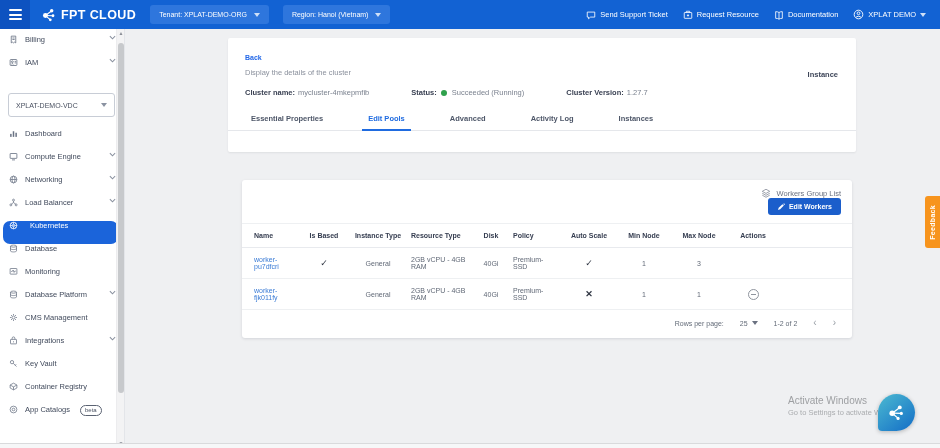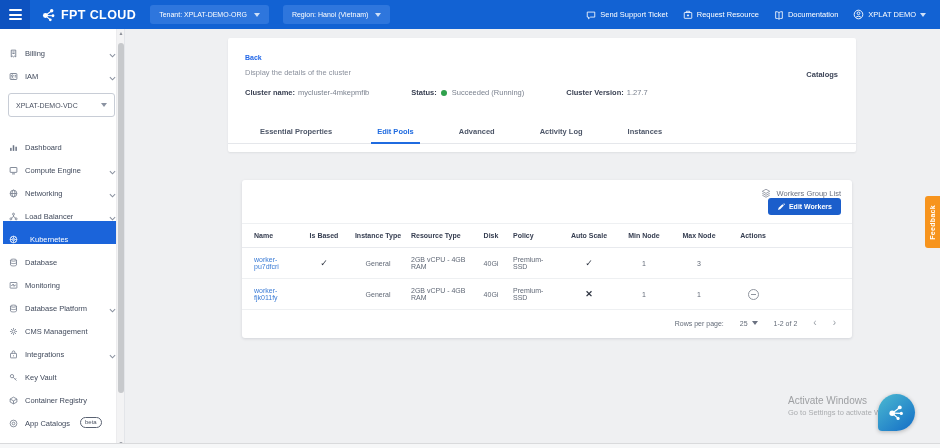--- a/index.html
+++ b/index.html
@@ -14,24 +14,24 @@
   .logo-text { font-size:12.5px; font-weight:bold; letter-spacing:.4px; white-space:nowrap; }
   .pill { display:flex; align-items:center; gap:7px; background:#2e76dd; border-radius:3px; height:19px; padding:0 9px; font-size:7px; margin-left:14px; cursor:pointer; white-space:nowrap; }
   .pill:first-of-type { margin-left:20px; }
   .caret-down { width:0; height:0; border-left:3px solid transparent; border-right:3px solid transparent; border-top:4px solid #cfe0f7; }
   .topbar-right { margin-left:auto; display:flex; align-items:center; gap:15px; margin-right:14px; }
   .toplink { display:flex; align-items:center; gap:4px; font-size:7.5px; cursor:pointer; white-space:nowrap; }
 
   
   .sidebar { position:absolute; top:29px; left:0; bottom:0; width:125px; background:#fff; border-right:1px solid #e3e5e9; z-index:20; }
   .sidebar-inner { padding-top:6px; }
-  .side-item { display:flex; align-items:flex-end; height:23px; padding:0 8px 0 9px; gap:7px; font-size:7.5px; color:#414a5c; cursor:pointer; white-space:nowrap; }
+  .side-item { display:flex; align-items:flex-start; height:23px; padding:0 8px 0 9px; gap:7px; font-size:7.5px; color:#414a5c; cursor:pointer; white-space:nowrap; }
   .side-item .lbl { overflow:hidden; text-overflow:ellipsis; }
   .side-item .chev { margin-left:auto; flex:none; }
-  .side-item.active { background:#1b64da; color:#fff; margin:0 6px 0 3px; border-radius:0; padding-left:6px;gap:12px; }
+  .side-item.active { background:#1b64da; color:#fff; margin:0 6px 0 3px; border-radius:7px; padding-left:6px;gap:12px; }
   .side-item.active svg * { stroke:#fff !important; fill:none; }
   .icon9 { flex:none; width:9px; height:9px; }
   .vdc-select { margin:12px 9px 12px 8px; height:24px; border:1px solid #c8cdd6; border-radius:3px; display:flex; align-items:center; padding:0 7px; font-size:7px; color:#495060; cursor:pointer; }
   .vdc-select .caret-grey { margin-left:auto; width:0; height:0; border-left:3px solid transparent; border-right:3px solid transparent; border-top:4px solid #8a92a1; }
   .beta-badge { margin-left:3px; border:1px solid #5a6272; border-radius:7px; font-size:6px; padding:0 4px; line-height:9px; color:#4a5262; }
   .side-scroll { position:absolute; top:0; right:0; bottom:0; width:8px; background:#f3f3f4; border-left:1px solid #ececee; }
   .side-thumb { position:absolute; top:14px; left:1px; width:6px; height:350px; background:#c7c9cc; border-radius:3px; }
   .scroll-arrow { position:absolute; left:0; width:8px; height:9px; font-size:5px; color:#8a8e96; text-align:center; line-height:9px; }
 
   
@@ -39,21 +39,21 @@
 
   .top-panel { position:absolute; left:102px; top:9px; width:628px; height:114px; background:#fff; border-radius:2px; box-shadow:0 1px 2px rgba(25,34,54,.08); padding:8px 17px 0; }
   .back-link { font-size:7px; font-weight:bold; color:#2368e8; cursor:pointer; display:inline-block; }
   .page-title { font-size:12.5px; font-weight:bold; color:#2f3543; margin-top:7px; }
   .page-sub { font-size:7.5px; color:#8b919d; margin-top:4px; }
   .refresh { position:absolute; right:18px; top:32px; font-size:7.5px; font-weight:bold; color:#3d4558; cursor:pointer; }
   .info-row { display:flex; gap:42px; margin-top:11px; font-size:7.5px; align-items:center; }
   .info-row b { color:#3a4153; font-weight:bold; }
   .info-row .val { color:#7b828f; margin-left:3px; }
   .dot { display:inline-block; width:6px; height:6px; border-radius:50%; background:#2fa14c; margin:0 2px 0 4px; vertical-align:-0.5px; }
-  .tabs { display:flex; gap:33px; margin:26px -17px 0; padding:0 26px; border-bottom:1px solid #e5e7eb; }
+  .tabs { display:flex; gap:33px; margin:13px -17px 0; padding:0 17px; border-bottom:1px solid #e5e7eb; }
   .tab { font-size:7.5px; font-weight:bold; color:#4d5668; padding:4px 6px 6px; cursor:pointer; white-space:nowrap; }
   .tab.active { color:#1f6be0; border-bottom:2px solid #1f6be0; margin-bottom:-1px; }
 
   
   .workers-card { position:absolute; left:116px; top:151px; width:610px; background:#fff; border-radius:3px; box-shadow:0 1px 3px rgba(25,34,54,.13); }
   .card-head { display:flex; align-items:flex-end; padding:8px 11px; border-bottom:1px solid #eef0f2;flex-direction:column; }
   .card-title { display:flex; align-items:center; gap:6px; font-size:7.5px; color:#6a7180; }
   .edit-btn { margin-left:auto; display:flex; align-items:center; gap:4px; background:#1b5ecb; color:#fff; border:none; border-radius:3px; height:17px; padding:0 9px; font-size:7px; font-weight:bold; cursor:pointer; }
   table.wtable { width:100%; border-collapse:collapse; font-size:7px; table-layout:fixed; }
   .wtable th { font-weight:bold; color:#353d50; text-align:center; padding:8px 3px; border-bottom:1px solid #e8eaee; white-space:nowrap; }
@@ -293,21 +293,21 @@
       <div class="side-thumb"></div>
       <div class="scroll-arrow" style="bottom:0;">▼</div>
     </div>
   </aside>
 
   <main class="main">
 
     <section class="top-panel">
       <a class="back-link">Back</a>
       <div class="page-sub">Display the details of the cluster</div>
-      <div class="refresh">Catalogs</div>
+      <div class="refresh">Instance</div>
       <div class="info-row">
         <span><b>Cluster name:</b><span class="val">mycluster-4mkepmfib</span></span>
         <span><b>Status:</b><span class="dot"></span><span class="val">Succeeded (Running)</span></span>
         <span><b>Cluster Version:</b><span class="val">1.27.7</span></span>
       </div>
       <div class="tabs">
         <div class="tab">Essential Properties</div>
         <div class="tab active">Edit Pools</div>
         <div class="tab">Advanced</div>
         <div class="tab">Activity Log</div>

